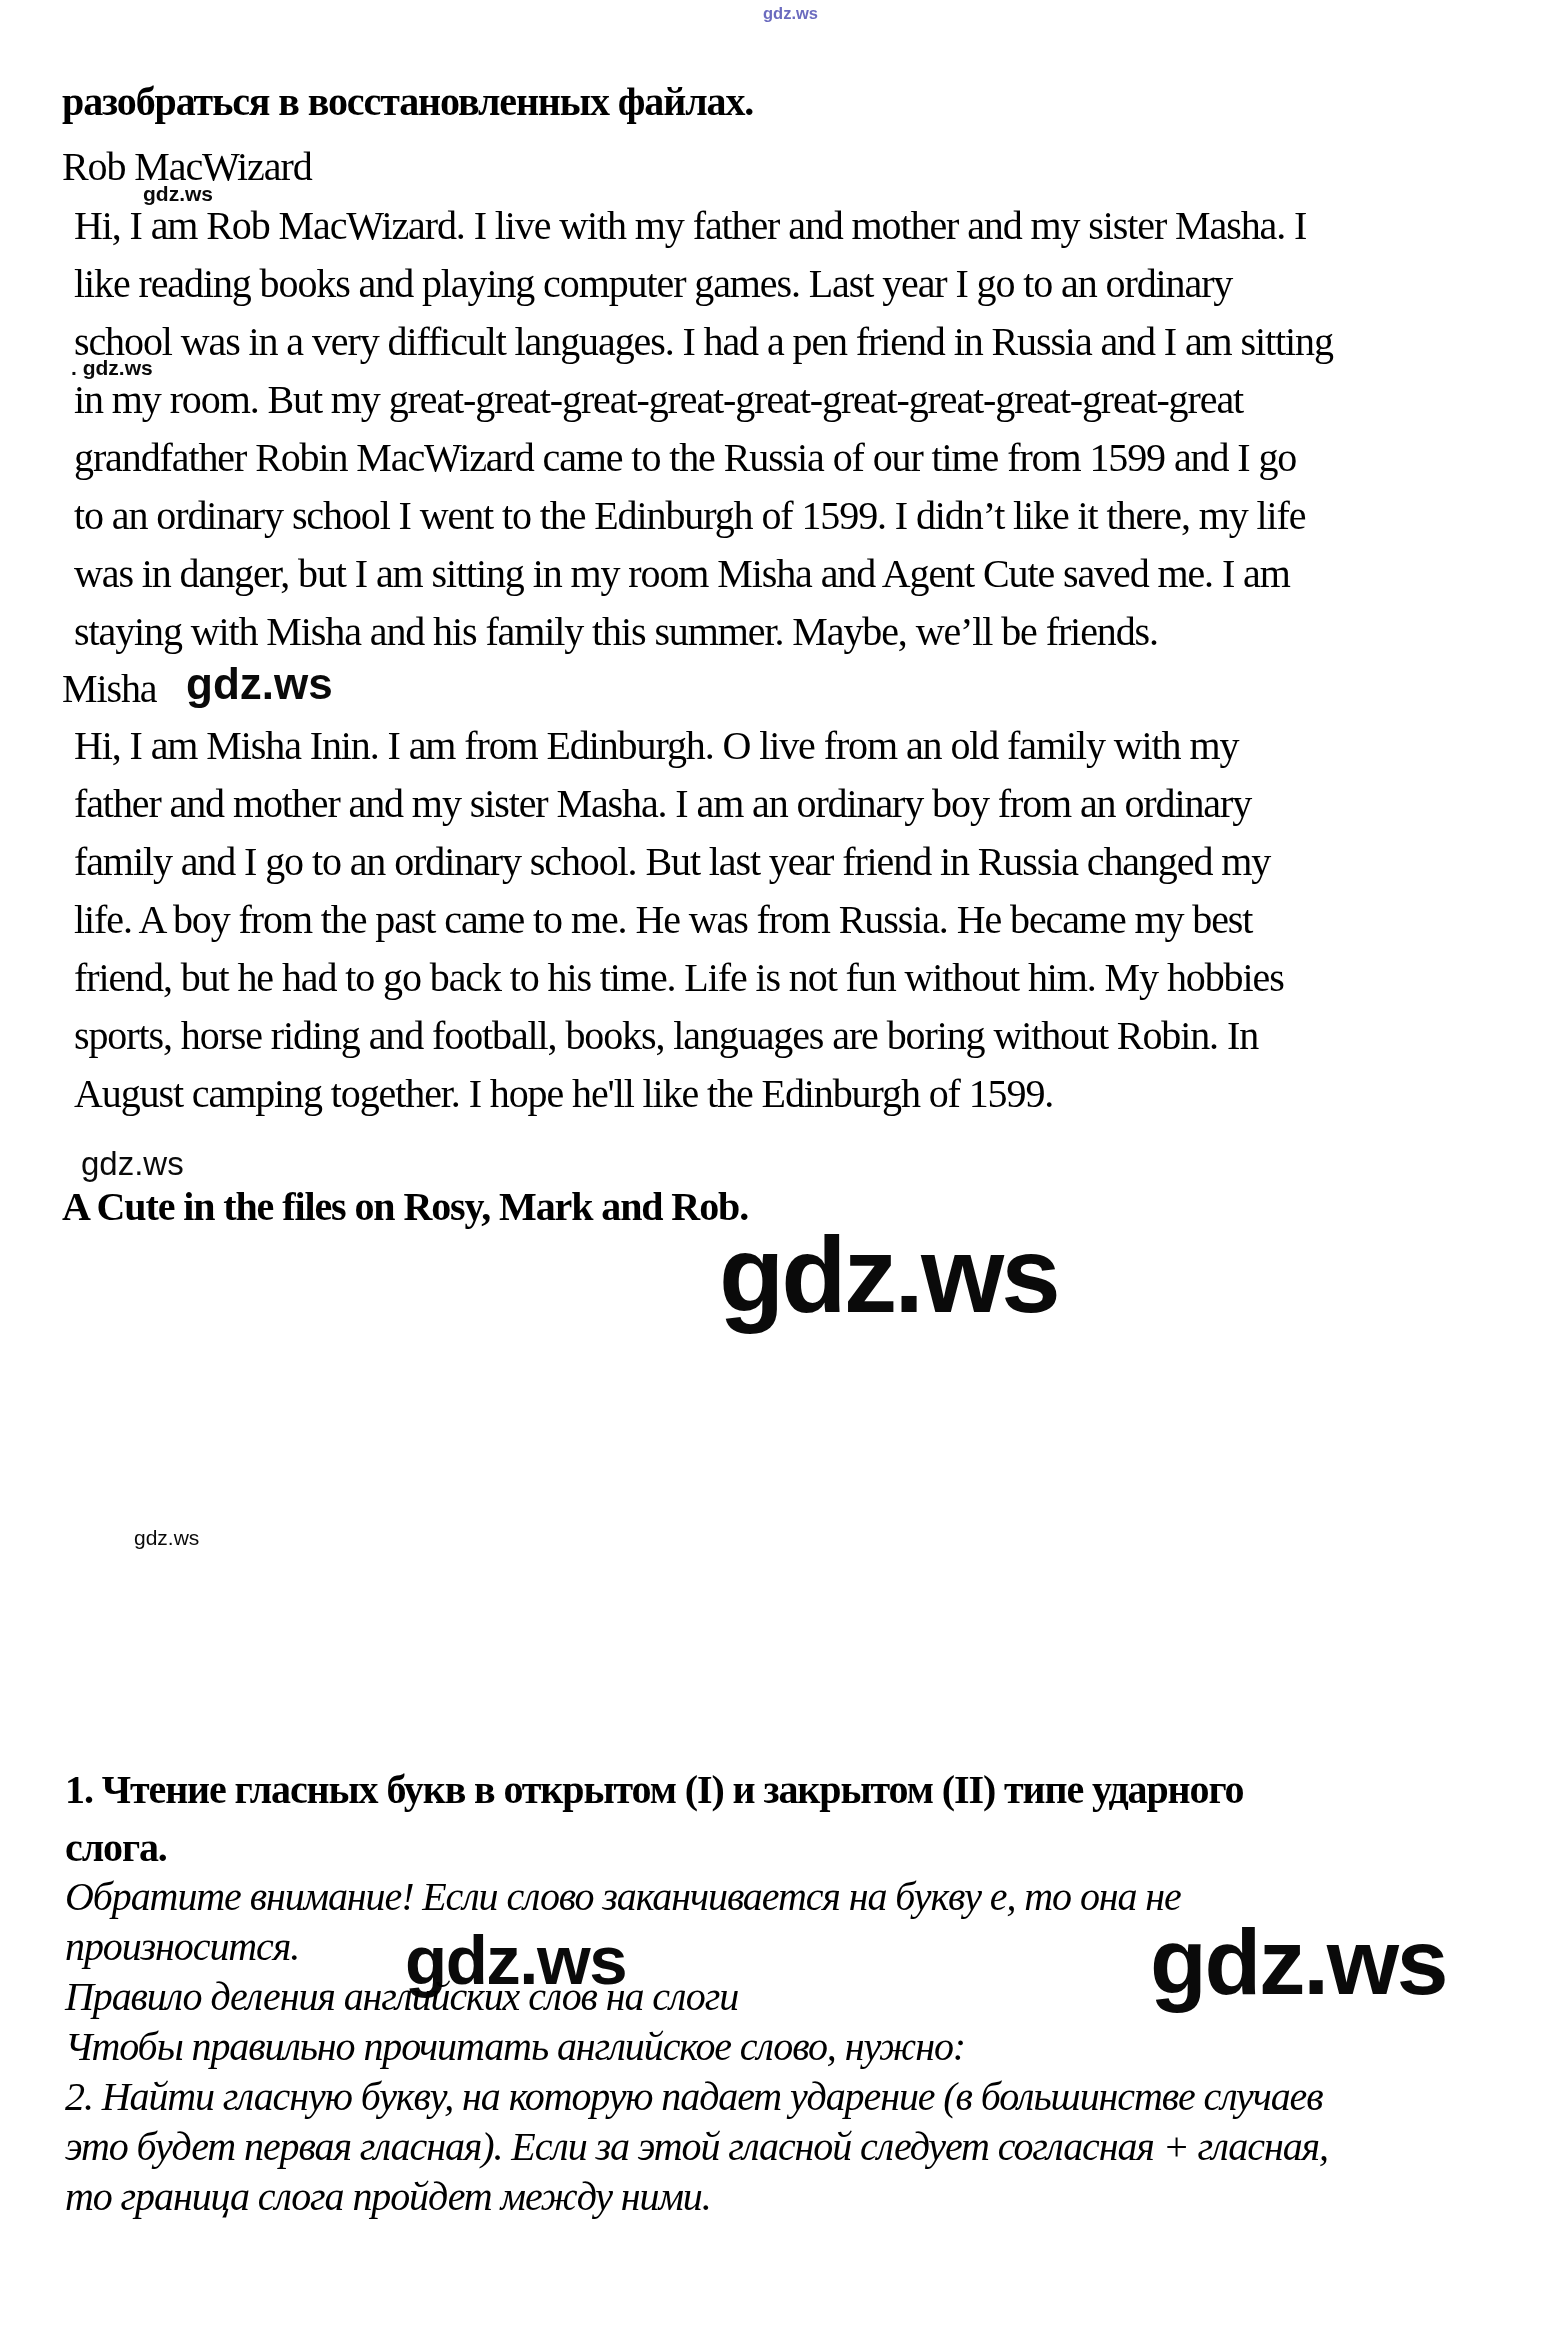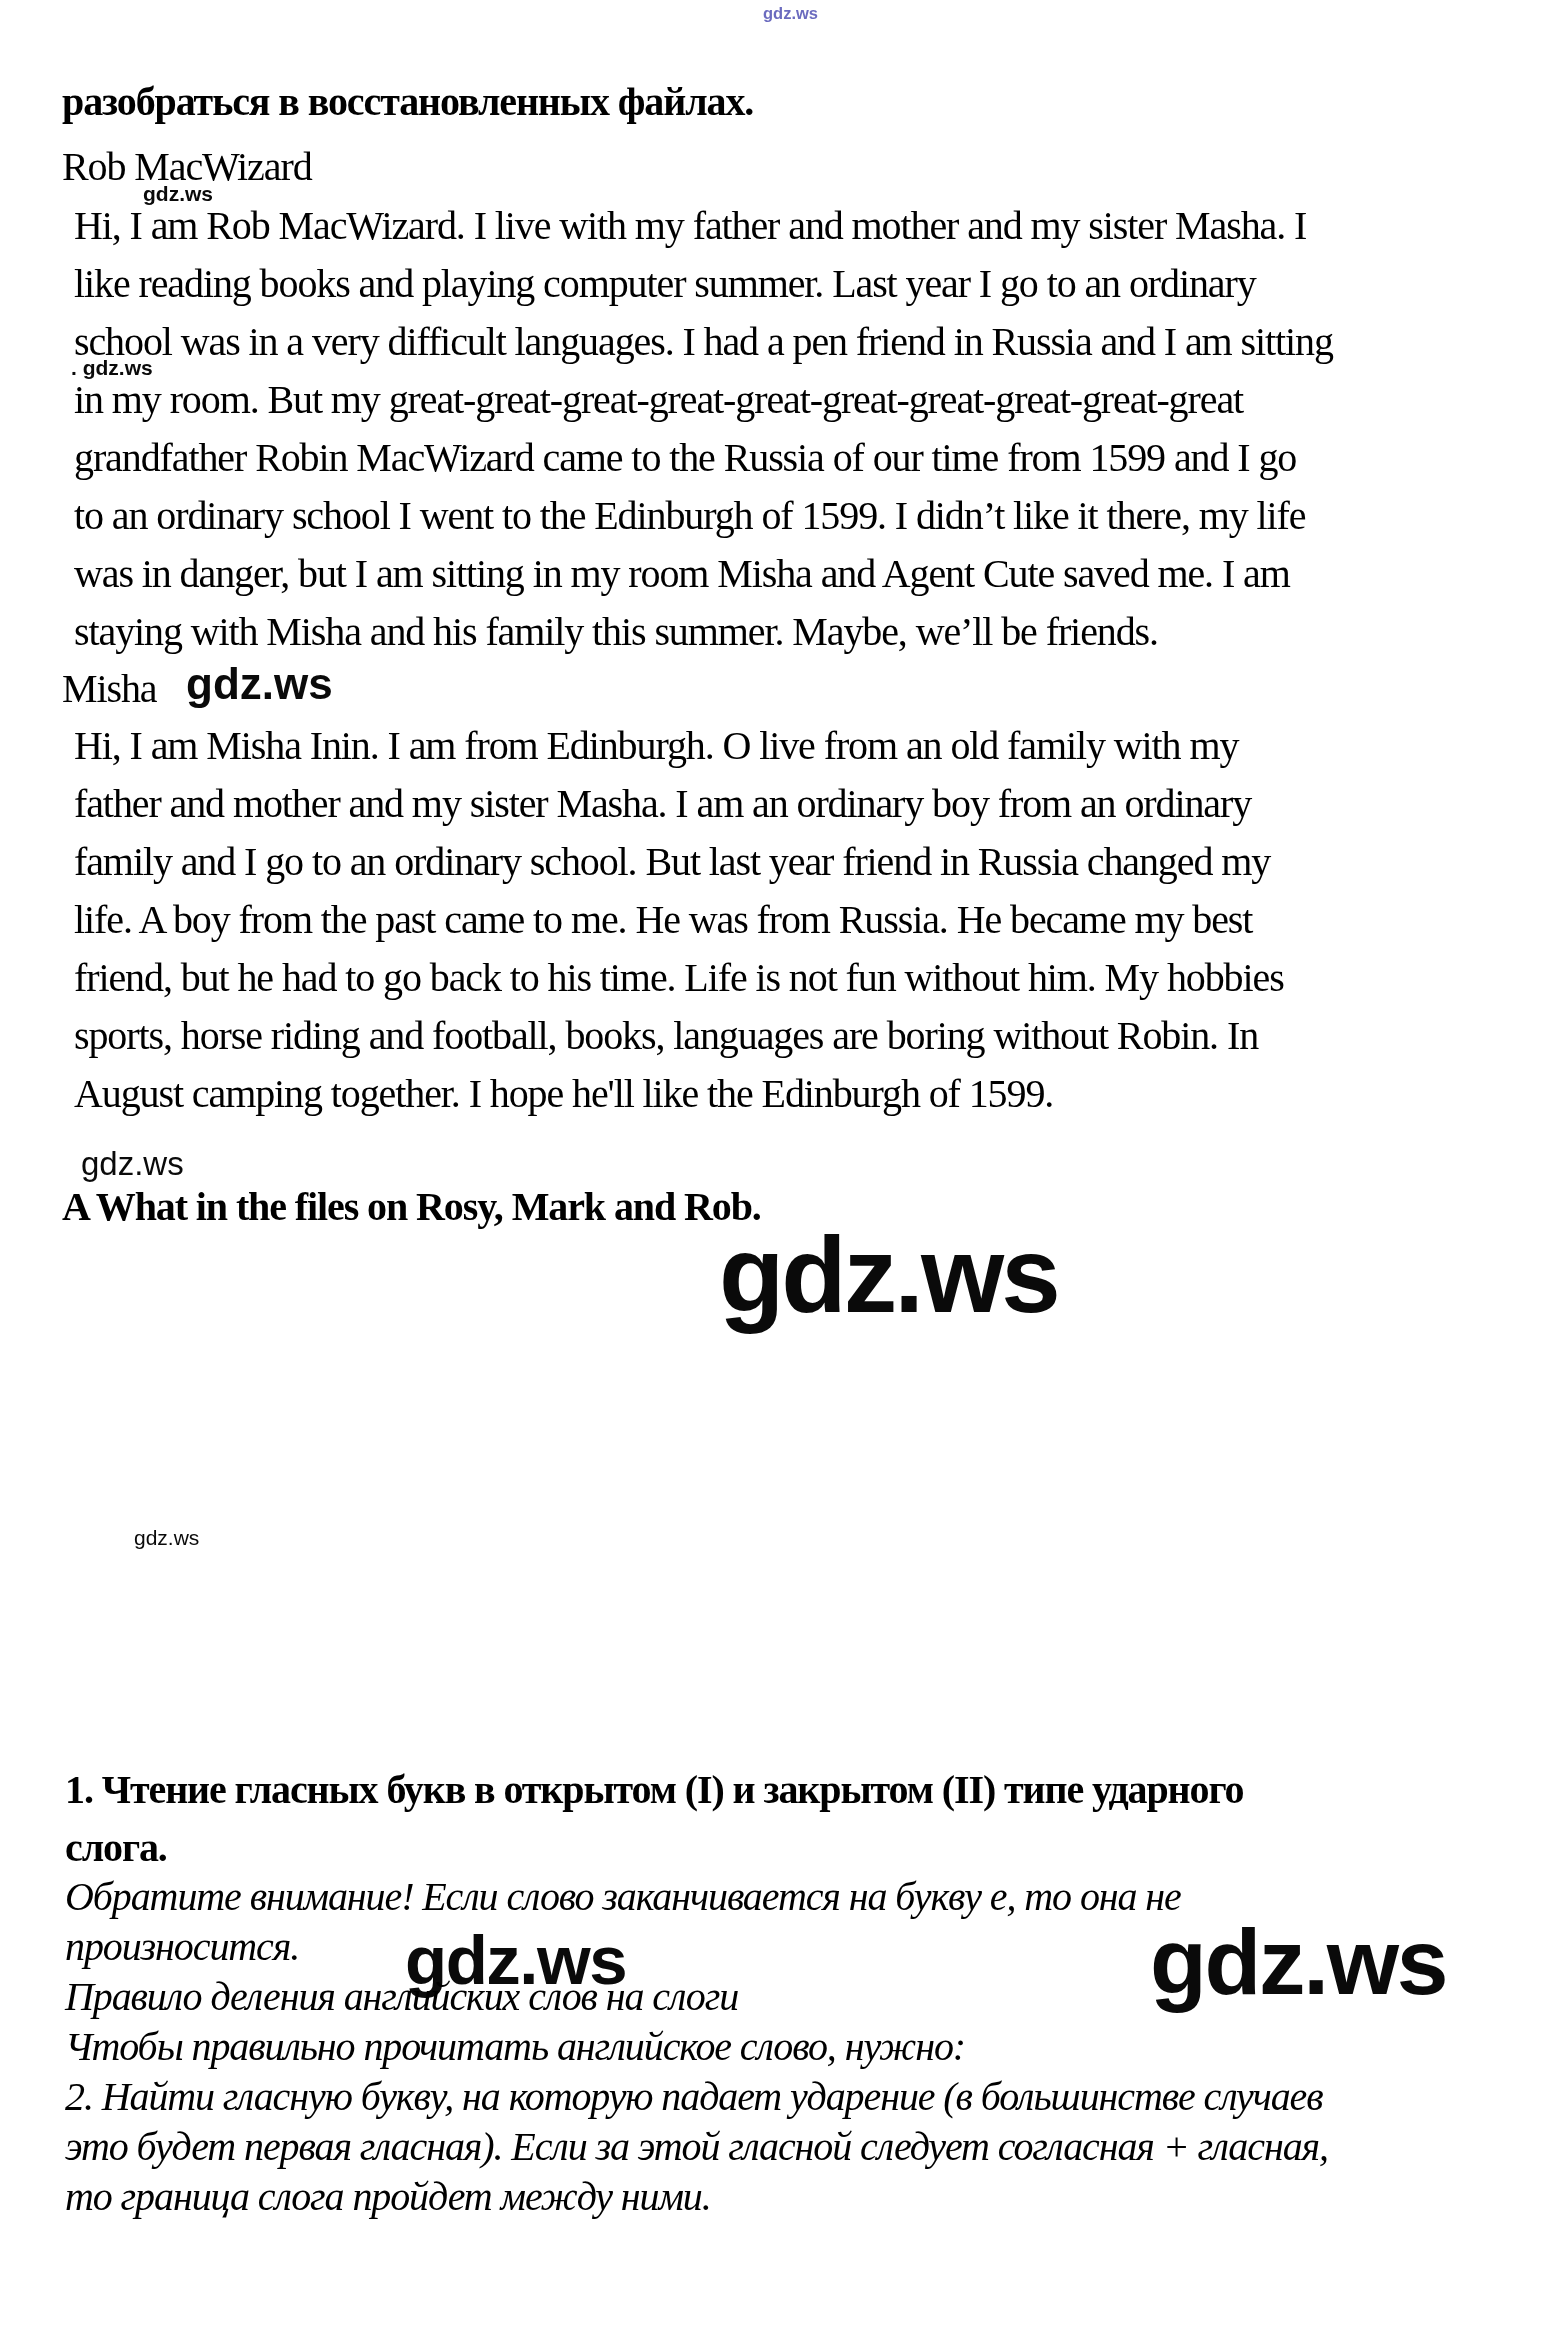--- a/index.html
+++ b/index.html
@@ -51,42 +51,42 @@
   <div class="abs wm wm-sm" style="left:134px;top:1527px;font-weight:400;">gdz.ws</div>
   <div class="abs wm wm-big" style="left:405px;top:1926px;">gdz.ws</div>
   <div class="abs wm wm-big2" style="left:1150px;top:1916px;">gdz.ws</div>
 
   <div class="abs serif bold" style="left:62px;top:78px;">разобраться в восстановленных файлах.</div>
 
   <div class="abs serif" style="left:62px;top:143px;">Rob MacWizard</div>
 
   <div class="abs serif para" style="left:62px;top:197px;">
     <div class="line">Hi, I am Rob MacWizard. I live with my father and mother and my sister Masha. I</div>
-    <div class="line">like reading books and playing computer summer. Last year I go to an ordinary</div>
+    <div class="line">like reading books and playing computer games. Last year I go to an ordinary</div>
     <div class="line">school was in a very difficult languages. I had a pen friend in Russia and I am sitting</div>
     <div class="line">in my room. But my great-great-great-great-great-great-great-great-great-great</div>
     <div class="line">grandfather Robin MacWizard came to the Russia of our time from 1599 and I go</div>
     <div class="line">to an ordinary school I went to the Edinburgh of 1599. I didn’t like it there, my life</div>
     <div class="line">was in danger, but I am sitting in my room Misha and Agent Cute saved me. I am</div>
     <div class="line">staying with Misha and his family this summer. Maybe, we’ll be friends.</div>
   </div>
 
   <div class="abs serif" style="left:62px;top:665px;">Misha</div>
 
   <div class="abs serif para" style="left:62px;top:717px;">
     <div class="line">Hi, I am Misha Inin. I am from Edinburgh. O live from an old family with my</div>
     <div class="line">father and mother and my sister Masha. I am an ordinary boy from an ordinary</div>
     <div class="line">family and I go to an ordinary school. But last year friend in Russia changed my</div>
     <div class="line">life. A boy from the past came to me. He was from Russia. He became my best</div>
     <div class="line">friend, but he had to go back to his time. Life is not fun without him. My hobbies</div>
     <div class="line">sports, horse riding and football, books, languages are boring without Robin. In</div>
     <div class="line">August camping together. I hope he'll like the Edinburgh of 1599.</div>
   </div>
 
-  <div class="abs serif bold" style="left:62px;top:1183px;">A What in the files on Rosy, Mark and Rob.</div>
+  <div class="abs serif bold" style="left:62px;top:1183px;">A Cute in the files on Rosy, Mark and Rob.</div>
 
 
   <div class="abs serif bold" style="left:65px;top:1766px;">1. Чтение гласных букв в открытом (I) и закрытом (II) типе ударного</div>
   <div class="abs serif bold" style="left:65px;top:1824px;">слога.</div>
 
   <div class="abs serif para-ru" style="left:65px;top:1872px;font-style:italic;">
     <div class="line">Обратите внимание! Если слово заканчивается на букву е, то она не</div>
     <div class="line">произносится.</div>
     <div class="line">Правило деления английских слов на слоги</div>
     <div class="line">Чтобы правильно прочитать английское слово, нужно:</div>

